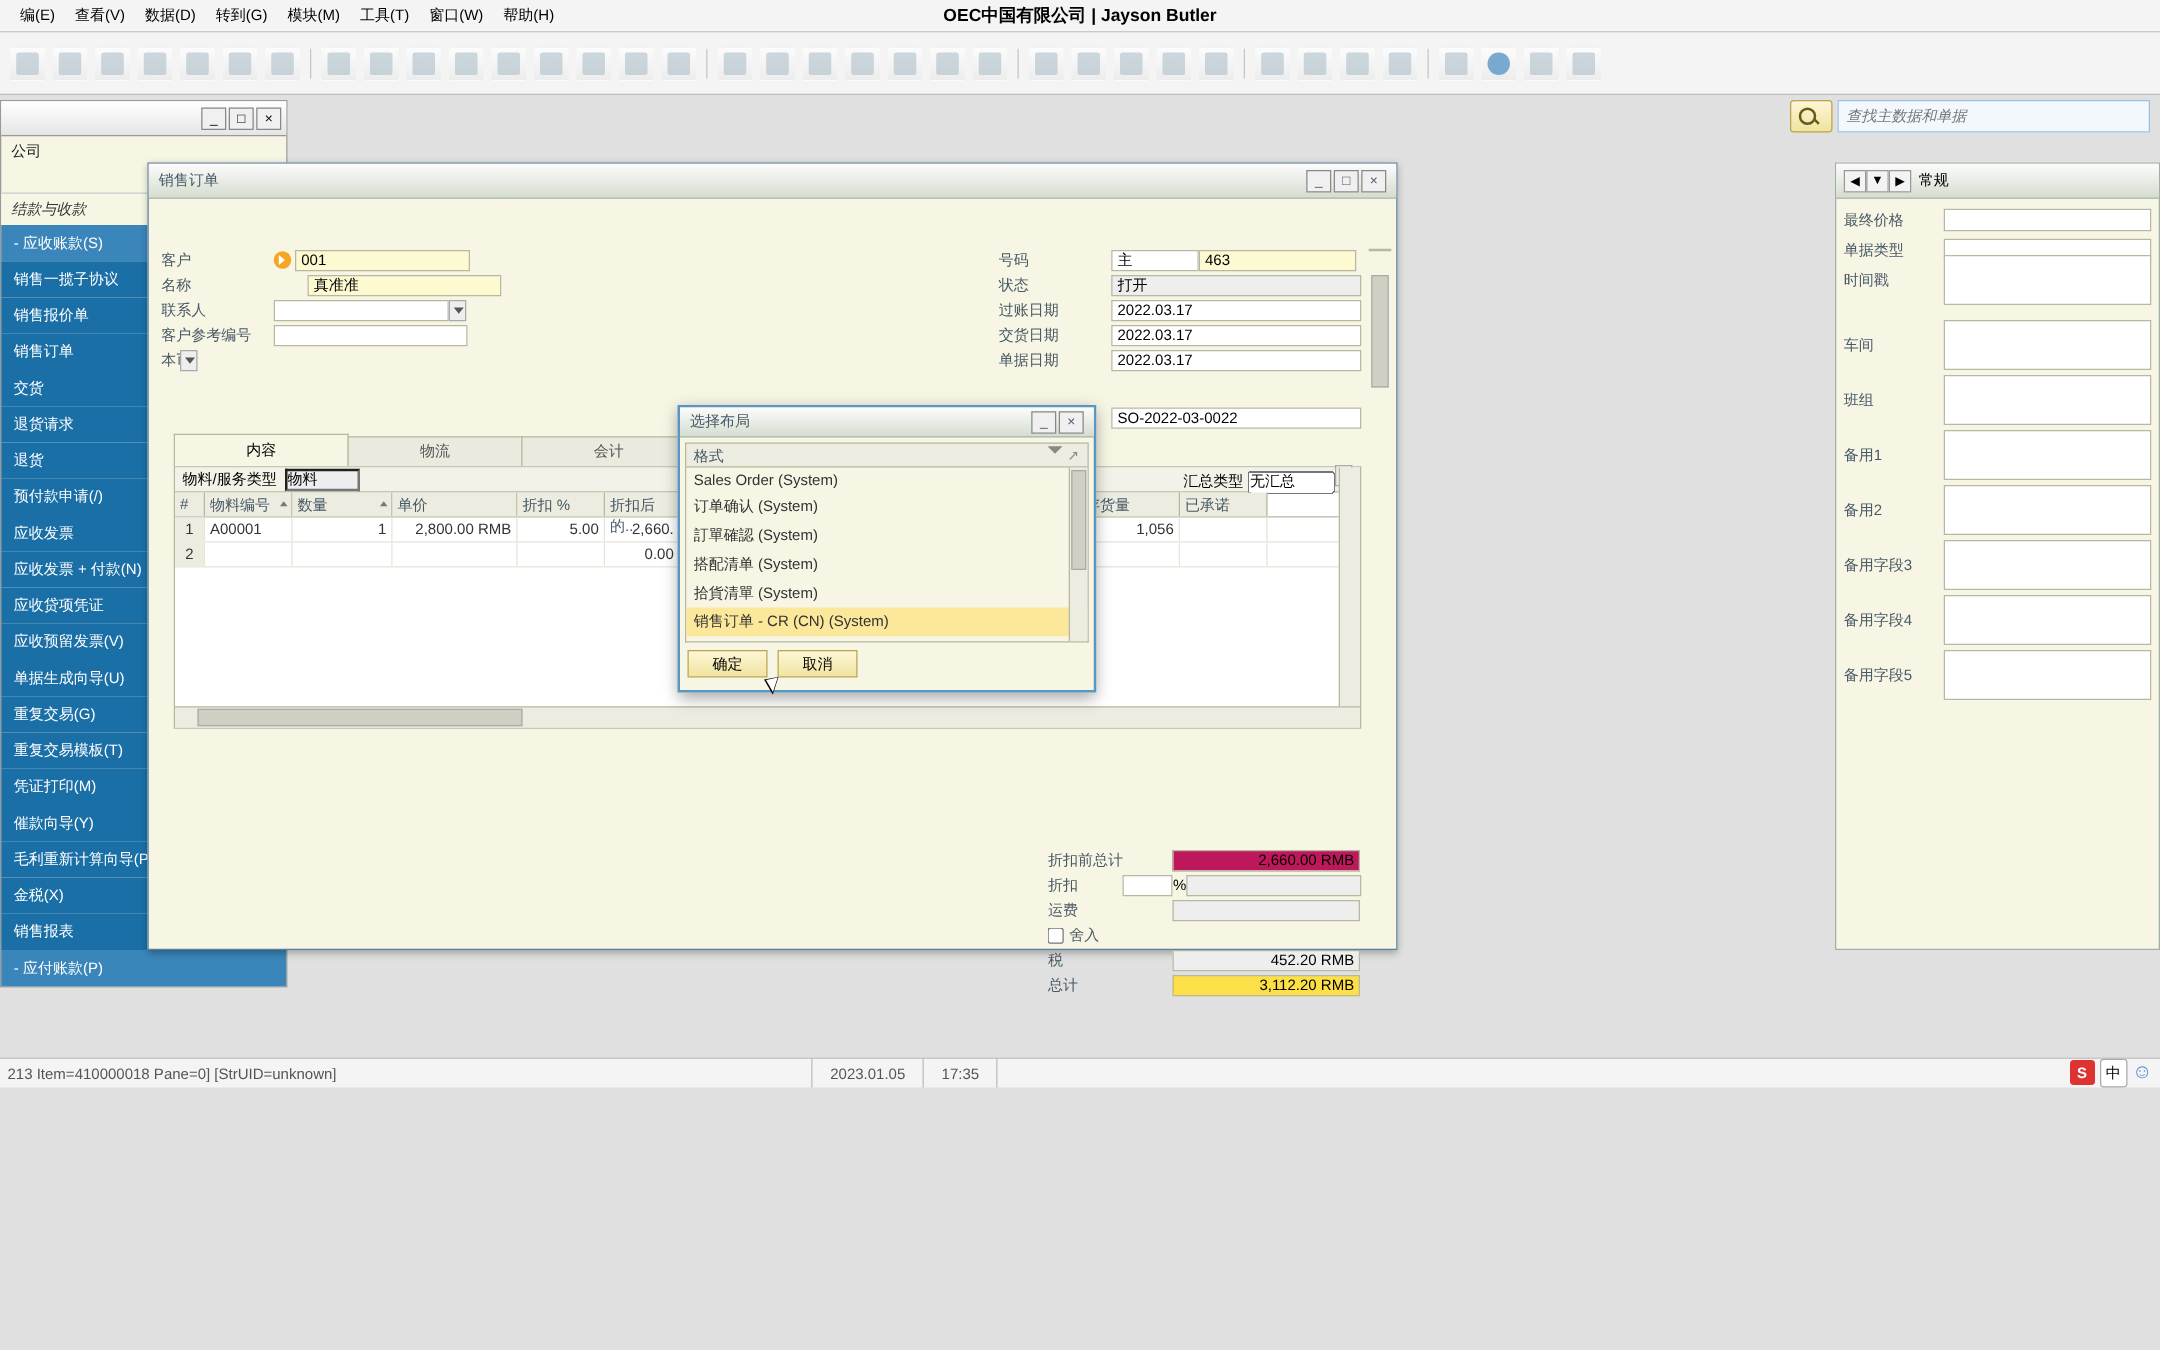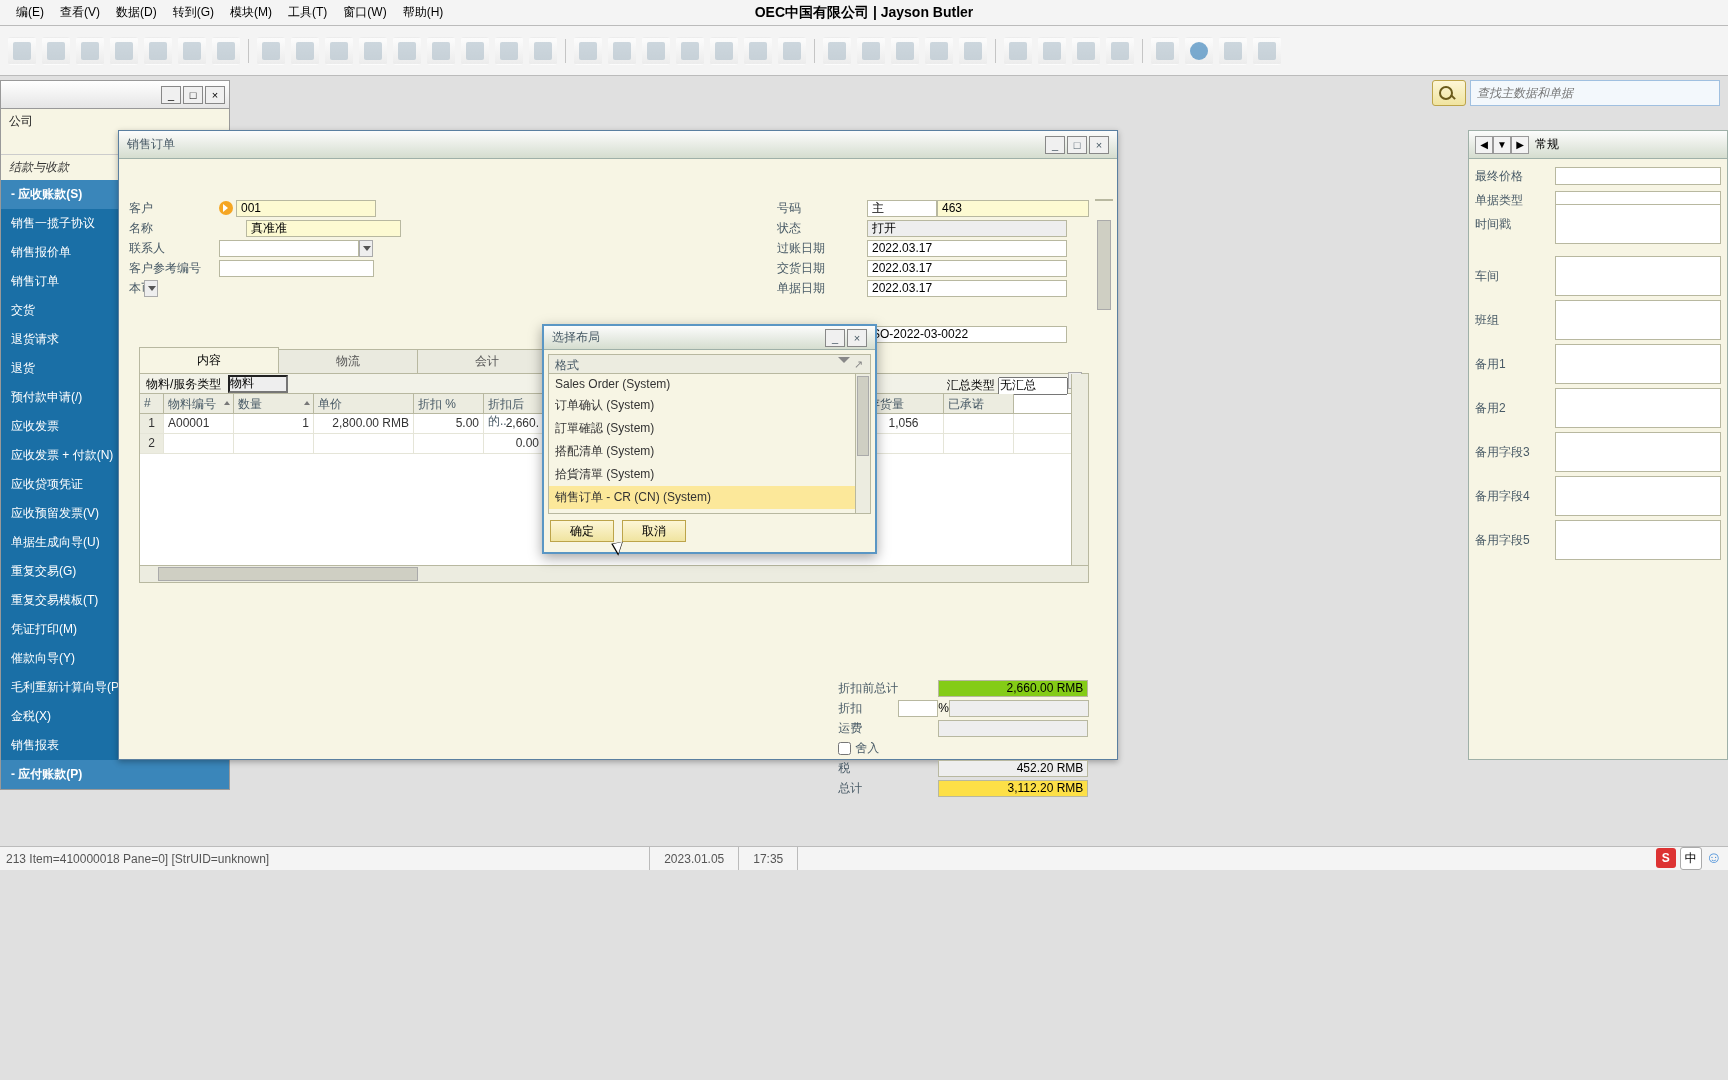--- a/index.html
+++ b/index.html
@@ -25,21 +25,21 @@
 .search-input{ width:250px; height:26px; border:1px solid #a0c0e0; background:#f3f8fc; padding:0 6px; font-style:italic; color:#888; margin-left:4px;}
 
 
 .left-pane { position:absolute; left:0; top:80px; width:230px; background:#f7f5e4; border:1px solid #999; }
 .left-pane-header{height:28px;background:linear-gradient(#fff,#e5e5e5); display:flex;justify-content:flex-end;align-items:center;gap:2px;padding:0 4px;border-bottom:1px solid #999;}
 .win-ctl{width:20px;height:18px;border:1px solid #888;background:#f0f0f0;display:flex;align-items:center;justify-content:center;font-size:11px;}
 .left-company{padding:4px 8px;font-size:12px;color:#222;}
 .left-nav{margin-top:20px;}
 .nav-item{ padding:6px 10px; color:#fff; background:#1a6fa6; cursor:pointer;}
 .nav-cat{ padding:4px 8px; background:#f7f5e4; color:#333; border-top:1px solid #ccc;font-style:italic;}
-.nav-header{padding:6px 10px;background:#3a86ba;color:#fff;font-weight:bold;}
+.nav-header{padding:6px 10px;background:#3a86ba;color:#fff;font-weight:normal;}
 
 
 .mdi { position:absolute; left:118px; top:130px; width:1000px; height:630px; background:#f7f5e4; border:1px solid #5a7fa0; box-shadow:0 2px 6px rgba(0,0,0,.3);}
 .mdi-title{ height:28px; background:linear-gradient(#fcfcfc,#d5ddcf); display:flex; align-items:center; padding:0 8px; color:#485a66; font-size:13px; border-bottom:1px solid #9fb0a8;}
 .mdi-title .wctls{margin-left:auto;display:flex;gap:2px;}
 .mdi-body{ position:relative; padding:10px;}
 
 
 .form-row{display:flex; align-items:center; height:18px; margin-bottom:2px;}
 .form-row label{width:90px; color:#485a66;}
@@ -250,21 +250,21 @@
       <div class="form-row">
           <label>本币</label>
           <span class="dd-arrow" style="margin-left:-75px"></span>
         </div>
     </div>
 
     <div class="right-form">
       <div class="form-row">
           <label>号码</label>
           <input class="fld" style="width: 70px;" value="主">
-          <input class="fld yellow" style="width: 152px;" value="463">
+          <input class="fld yellow" style="width: 126px;" value="463">
         </div>
       <div class="form-row">
           <label>状态</label>
           <input class="fld" style="width: 200px; background: rgb(238, 238, 238);" readonly="" value="打开">
         </div>
       <div class="form-row">
           <label>过账日期</label>
           <input class="fld" style="width: 200px;" value="2022.03.17">
         </div>
       <div class="form-row">
@@ -305,21 +305,21 @@
         <div class="gh" style="width:70px">已承诺</div>
       </div>
       <div class="grid-row">
         <div class="gc rownum">1</div>
         <div class="gc" style="width:70px"><span class="link-arrow" style="transform:scale(.7)"></span><span>A00001</span></div>
         <div class="gc" style="width:80px;text-align:right">1</div>
         <div class="gc" style="width:100px;text-align:right">2,800.00 RMB</div>
         <div class="gc" style="width:70px;text-align:right">5.00</div>
         <div class="gc" style="width:60px;text-align:right">2,660.</div>
         <div class="gc" style="width:320px"></div>
-        <div class="gc" style="width:80px;text-align:center">1,056</div>
+        <div class="gc" style="width:80px;text-align:right">1,056</div>
         <div class="gc" style="width:70px"></div>
       </div>
       <div class="grid-row">
         <div class="gc rownum">2</div>
         <div class="gc" style="width:70px"></div>
         <div class="gc" style="width:80px"></div>
         <div class="gc" style="width:100px"></div>
         <div class="gc" style="width:70px"></div>
         <div class="gc" style="width:60px;text-align:right">0.00</div>
         <div class="gc" style="width:320px"></div>
@@ -329,21 +329,21 @@
       <div class="scroll-v"></div>
       <div class="scroll-h">
           <div class="sb-thumb" style="position:absolute;left:18px;width:260px;top:1px;bottom:1px"></div>
         </div>
     </div>
 
 
     <div class="bottom-right">
       <div class="form-row">
           <label style="width:100px">折扣前总计</label>
-          <input class="fld" style="width: 150px; text-align: right; background: #84cc16;" readonly="" value="2,660.00 RMB">
+          <input class="fld" style="width: 150px; text-align: right; background: #be185d;" readonly="" value="2,660.00 RMB">
         </div>
       <div class="form-row">
           <label style="width:60px">折扣</label>
           <input class="fld" style="width: 40px;">
           <span>%</span>
           <input class="fld" style="width: 140px; background: rgb(238, 238, 238);" readonly="">
         </div>
       <div class="form-row">
           <label style="width:100px">运费</label>
           <input class="fld" style="width: 150px; background: rgb(238, 238, 238);" readonly="">

